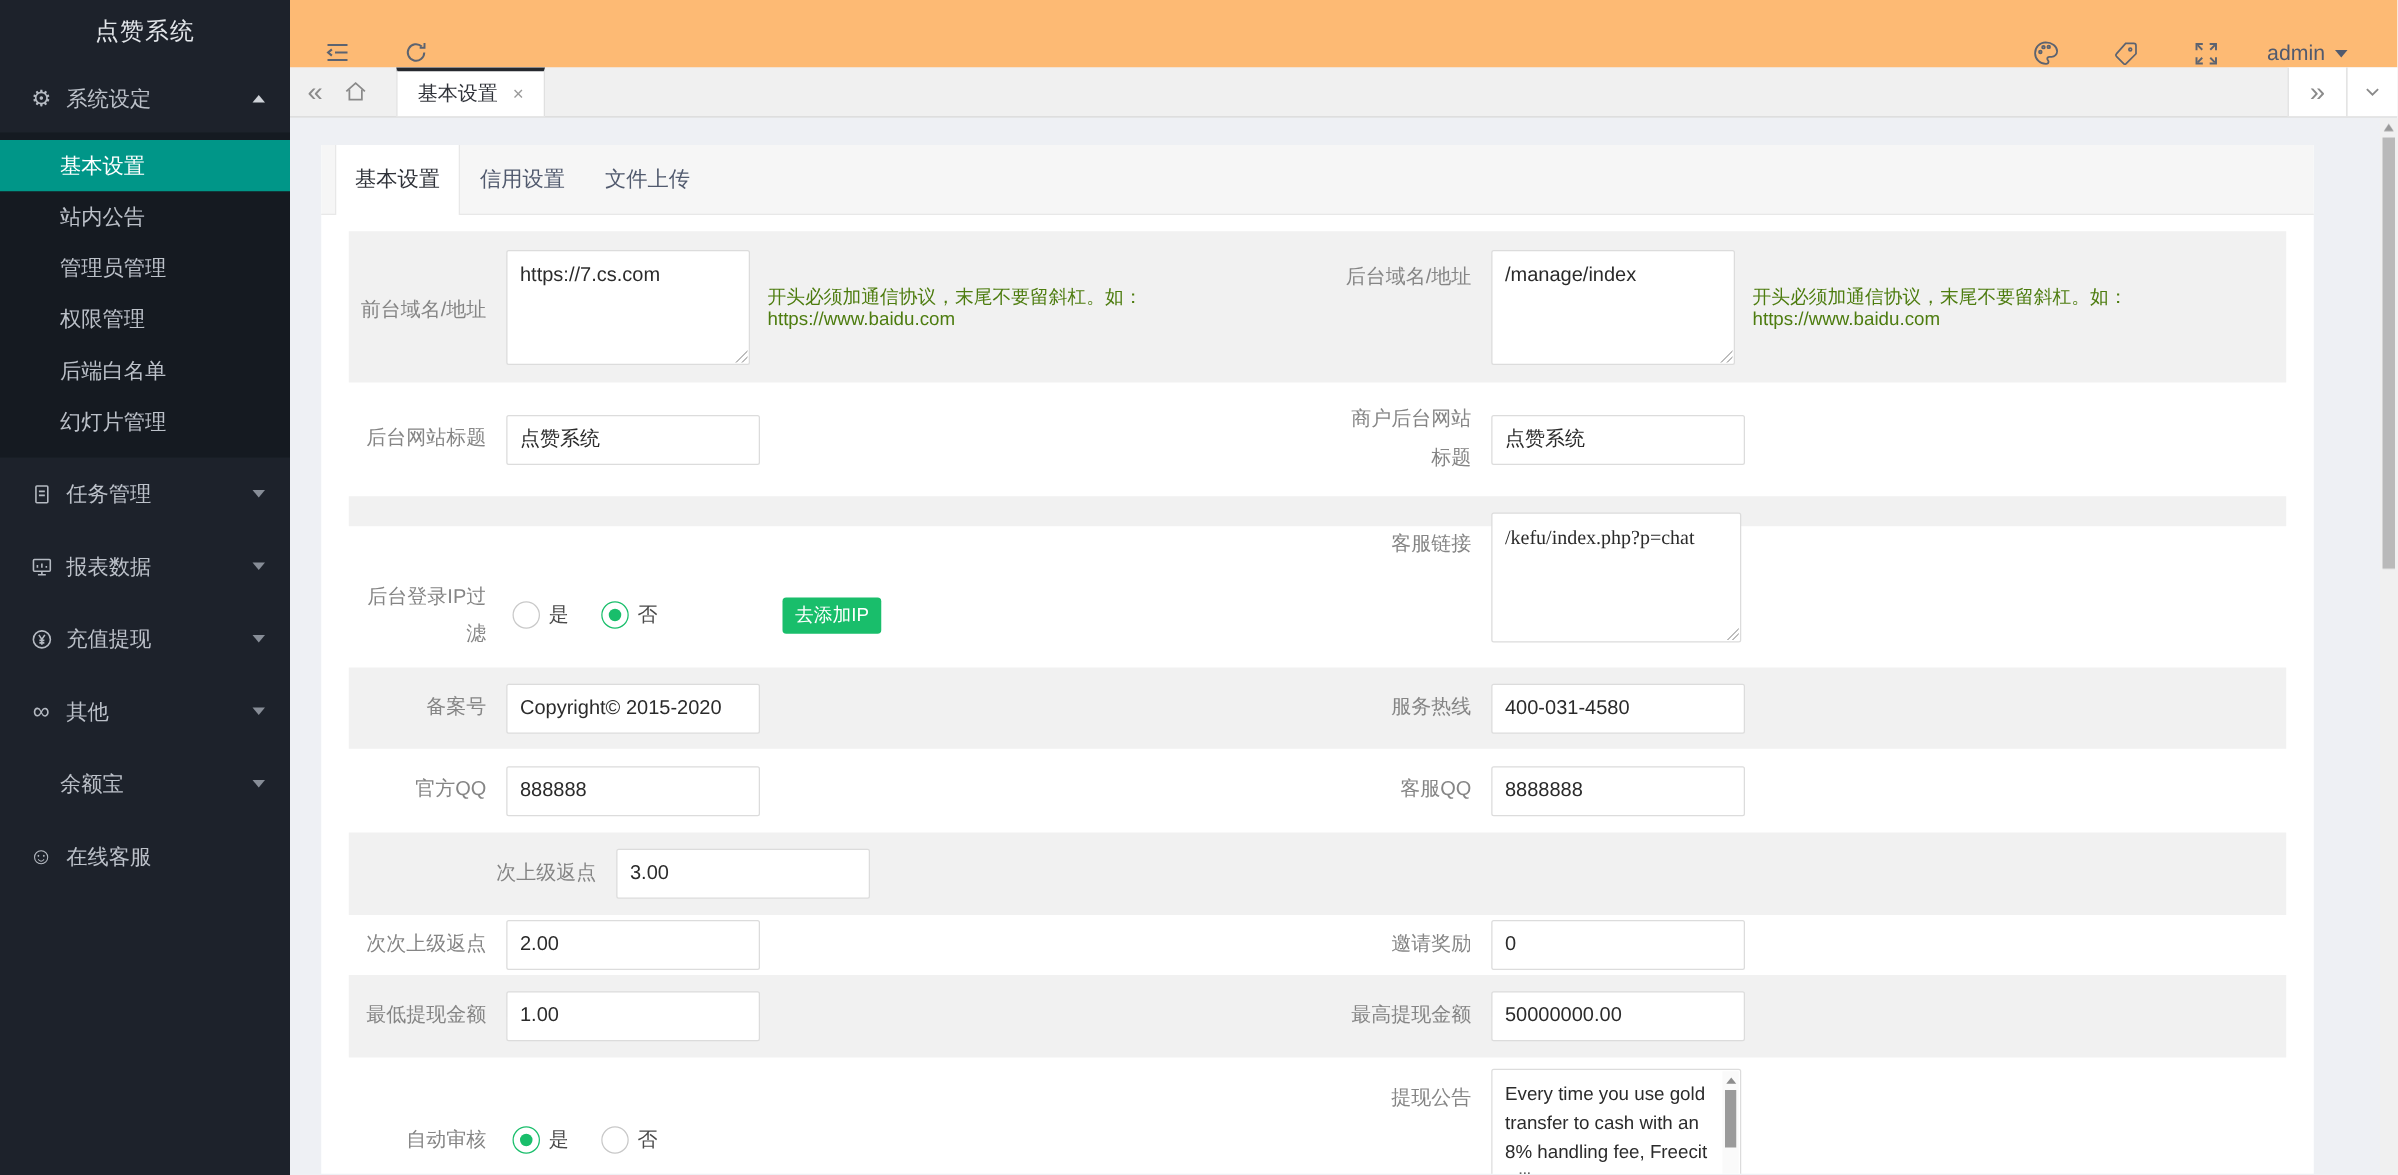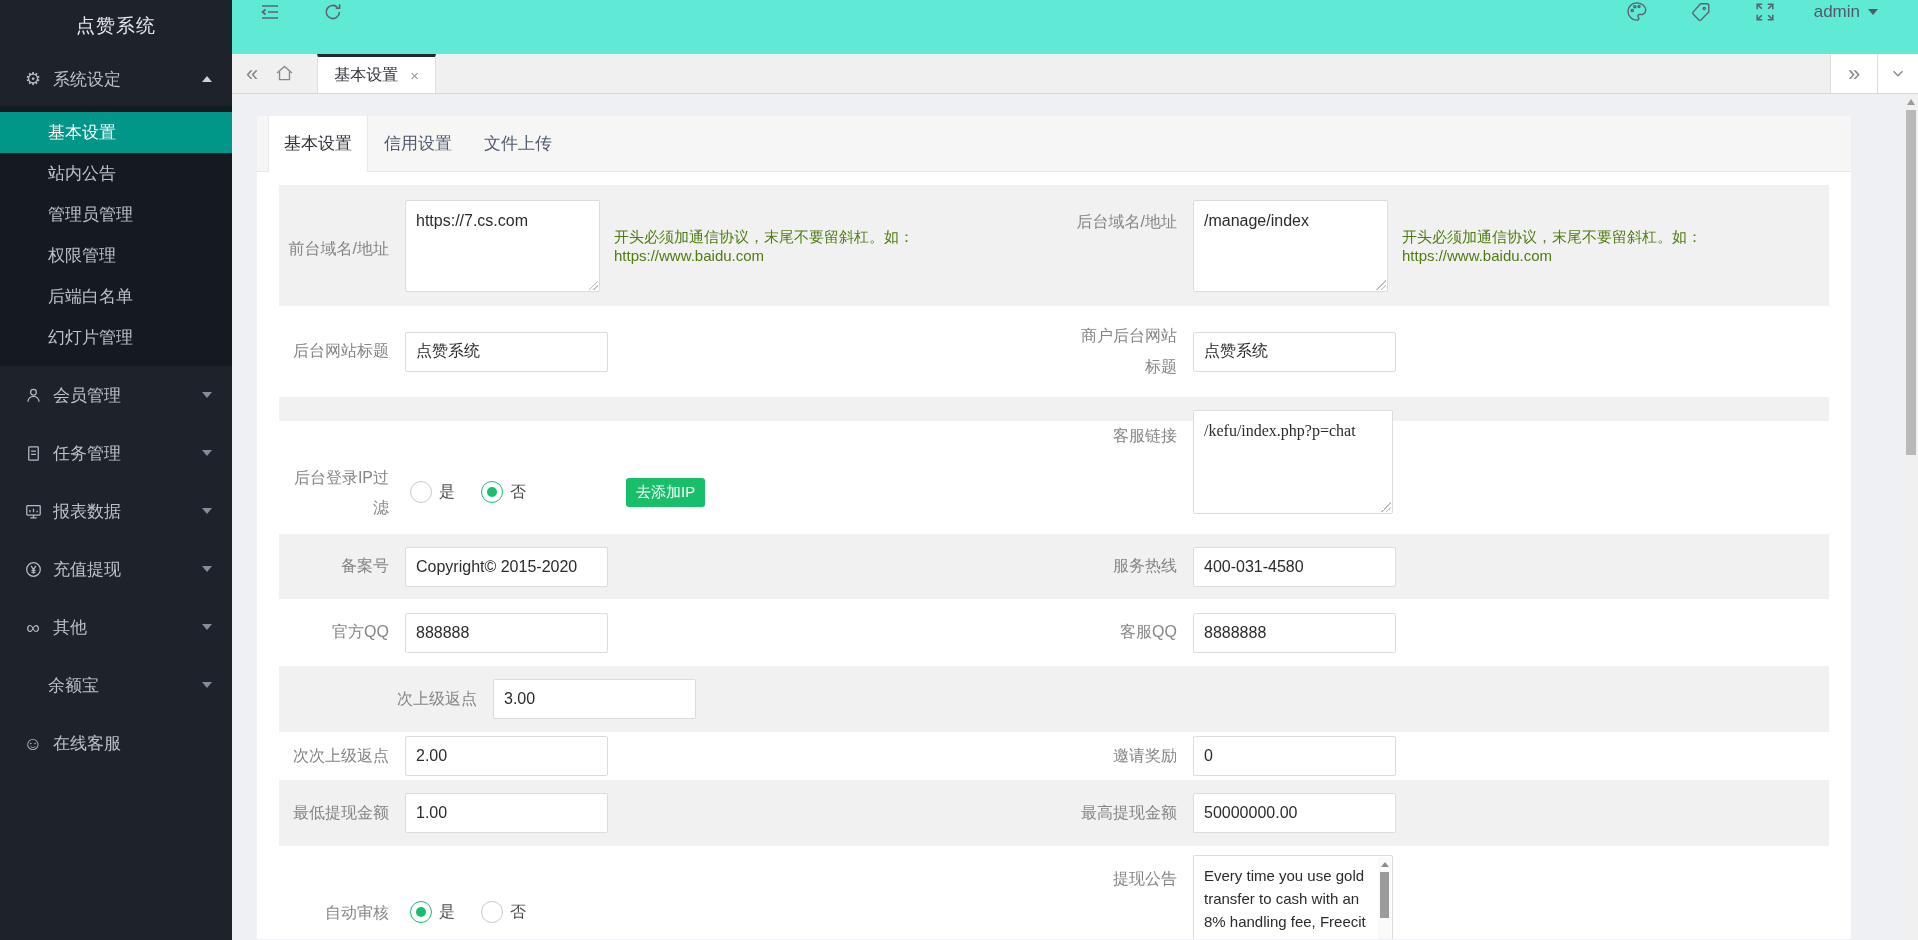--- a/index.html
+++ b/index.html
@@ -17,21 +17,21 @@
   .sb-sub { background:#151a21; padding:6px 0 8px; }
   .sb-sub-item { height:41px; line-height:41px; padding-left:48px; font-size:17px; color:#bcc1c9; cursor:pointer; }
   .sb-sub-item.active { background:#009688; color:#ffffff; }
   .sb-main-item { height:58px; display:flex; align-items:center; padding:0 20px 0 22px; font-size:17px; color:#bcc1c9; cursor:pointer; }
   .sb-main-item .ic { width:22px; margin-right:9px; display:flex; justify-content:center; color:#b5bac2; font-size:19px; }
   .sb-main-item.indent { padding-left:48px; }
   .glyph-ic { line-height:1; }
 
   
   .main { margin-left:232px; }
-  .topbar { height:54px; background:#5eead4; display:flex; align-items:flex-start; padding:0 40px 0 26px; }
+  .topbar { height:54px; background:#fdba74; display:flex; align-items:flex-end; padding:0 40px 0 26px; }
   .tb-btn { cursor:pointer; display:flex; align-items:center; }
   .tb-left { display:flex; align-items:center; gap:40px; }
   .tb-right { margin-left:auto; display:flex; align-items:center; }
   .tb-right .tb-btn { margin-left:42px; }
   .admin-wrap { margin-left:38px; display:flex; align-items:center; cursor:pointer; font-size:17px; color:#515a6e; }
   .admin-caret { margin-left:8px; width:0; height:0; border-left:5px solid transparent; border-right:5px solid transparent; border-top:6px solid #515a6e; }
 
   .tabbar { height:40px; background:#f0f0f0; border-bottom:1px solid #d8d8d8; display:flex; align-items:stretch; }
   .chev { align-self:center; font-size:22px; color:#8b8b8b; cursor:pointer; line-height:1; }
   .chev.l { margin-left:14px; }
@@ -113,30 +113,20 @@
 
   <div class="sb-sub">
     <div class="sb-sub-item active">基本设置</div>
     <div class="sb-sub-item">站内公告</div>
     <div class="sb-sub-item">管理员管理</div>
     <div class="sb-sub-item">权限管理</div>
     <div class="sb-sub-item">后端白名单</div>
     <div class="sb-sub-item">幻灯片管理</div>
   </div>
 
-  <div class="sb-main-item">
-    <span class="ic">
-      <svg width="19" height="19" viewBox="0 0 24 24" fill="none" stroke="#b5bac2" stroke-width="1.6">
-          <circle cx="12" cy="8" r="3.6"></circle>
-          <path d="M5 20a7 7 0 0 1 14 0"></path>
-        </svg>
-    </span>
-    <span>会员管理</span>
-    <span class="caret-dn"></span>
-  </div>
 
   <div class="sb-main-item">
     <span class="ic">
       <svg width="19" height="19" viewBox="0 0 24 24" fill="none" stroke="#b5bac2" stroke-width="1.6">
           <rect x="6" y="3.5" width="12" height="17" rx="1"></rect>
           <path d="M9 9h6M9 13h6"></path>
         </svg>
     </span>
     <span>任务管理</span>
     <span class="caret-dn"></span>

